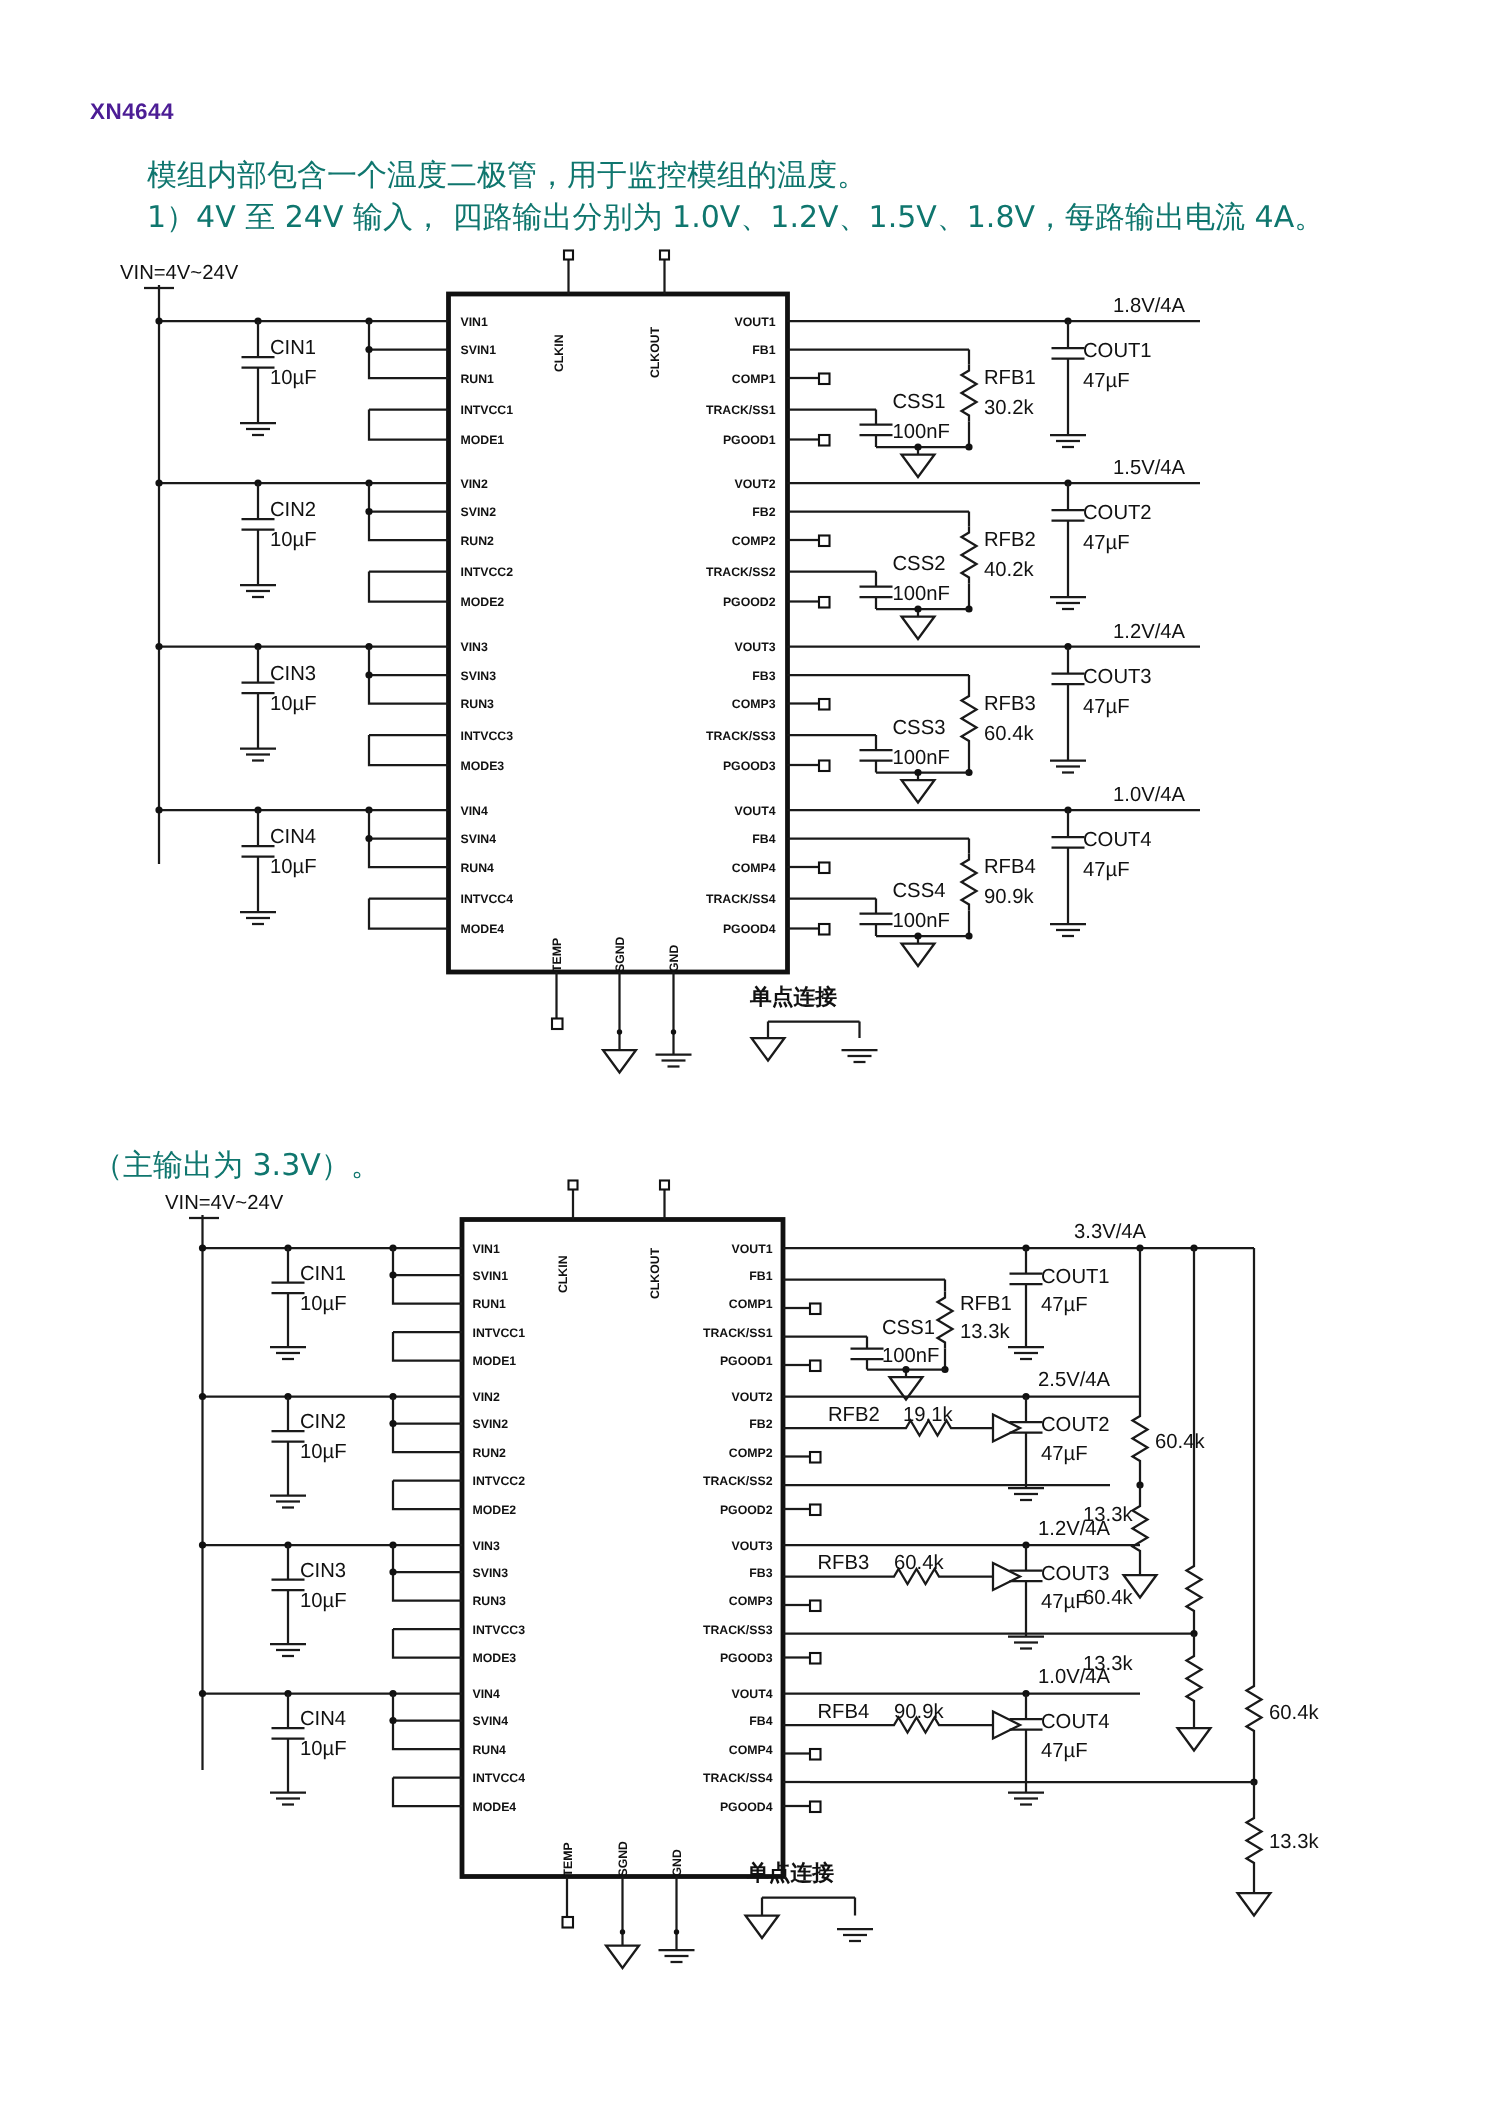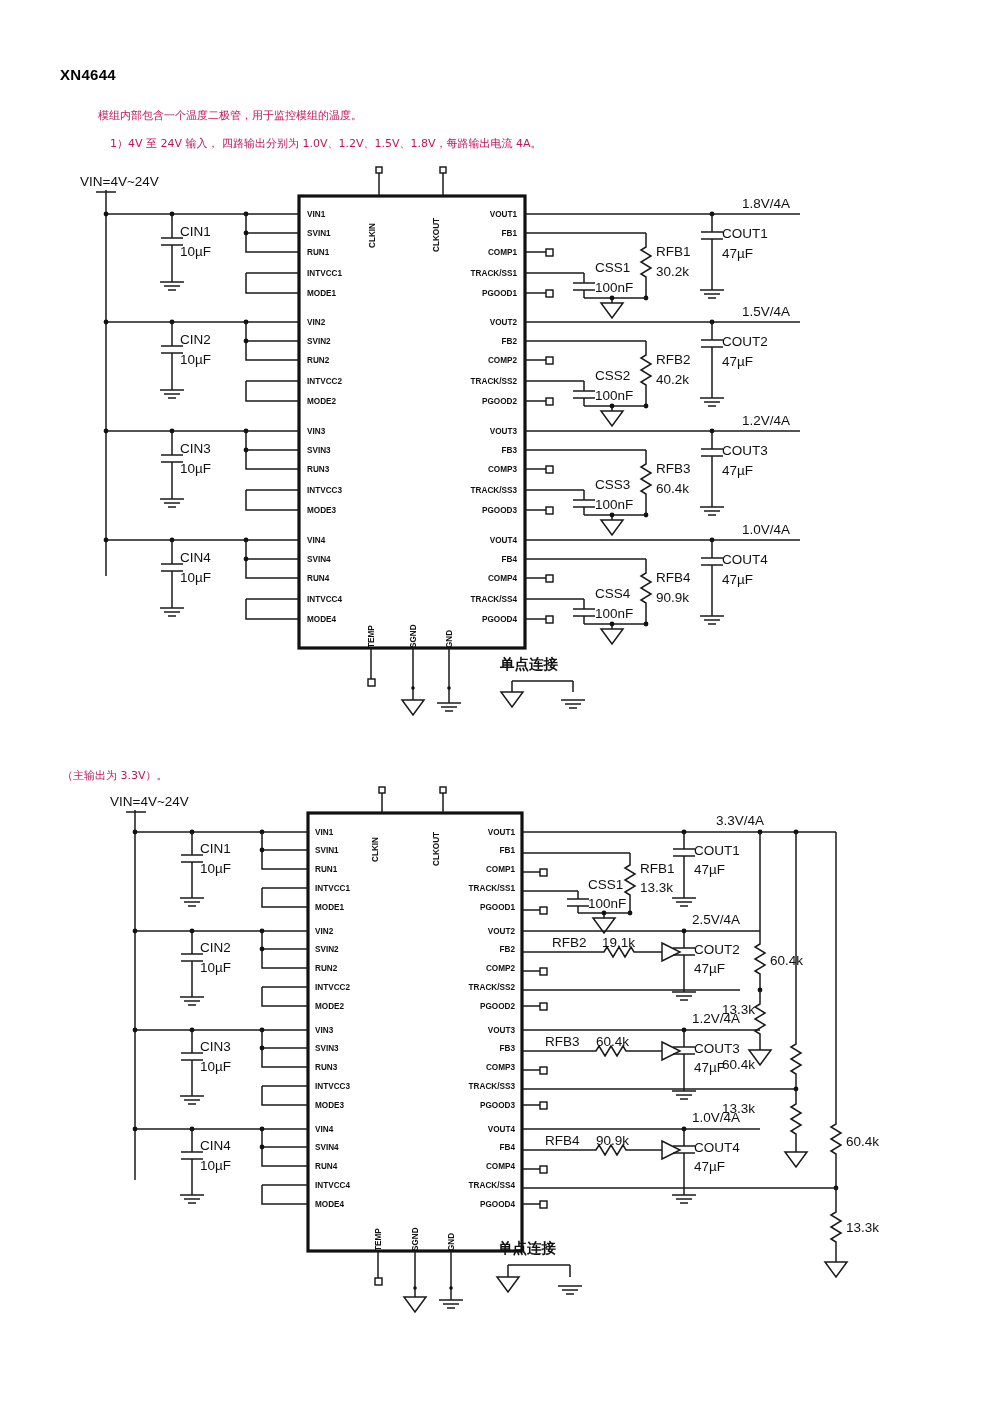--- a/index.html
+++ b/index.html
@@ -1,25 +1,25 @@
 <!DOCTYPE html>
 <html><head>
 <meta charset="utf-8">
 <style>
   html,body{margin:0;padding:0;background:#ffffff;}
   body{width:1000px;height:1413px;position:relative;
        font-family:"Liberation Sans","DejaVu Sans",sans-serif;color:#000;}
   .page{position:relative;width:1000px;height:1413px;overflow:hidden;background:#fff;}
 
   .title{position:absolute;left:60px;top:66px;font-size:15px;font-weight:bold;
-         color:#000000;letter-spacing:.3px;}
-  .para{position:absolute;font-size:11px;line-height:26px;color:#be185d;
+         color:#4c1d95;letter-spacing:.3px;}
+  .para{position:absolute;font-size:20px;line-height:26px;color:#0f766e;
         font-family:"DejaVu Sans","Liberation Sans",sans-serif;white-space:pre;}
   .p1{left:98px;top:103px;}
-  .p2{left:98px;top:131px;margin-left:12px;}
+  .p2{left:98px;top:131px;}
   .p3{left:98px;top:737px;}
   .p4{left:62px;top:763px;}
 
   svg{position:absolute;left:0;top:0;}
   .w{stroke:#1a1a1a;stroke-width:1.5;fill:none;}
   .icbox{fill:#fff;stroke:#111;stroke-width:3.2;}
   .dot{fill:#111;}
   .pin{font-size:8.2px;font-family:"Liberation Sans",sans-serif;fill:#111;font-weight:bold;}
   .pinL{text-anchor:start;}
   .pinR{text-anchor:end;}

